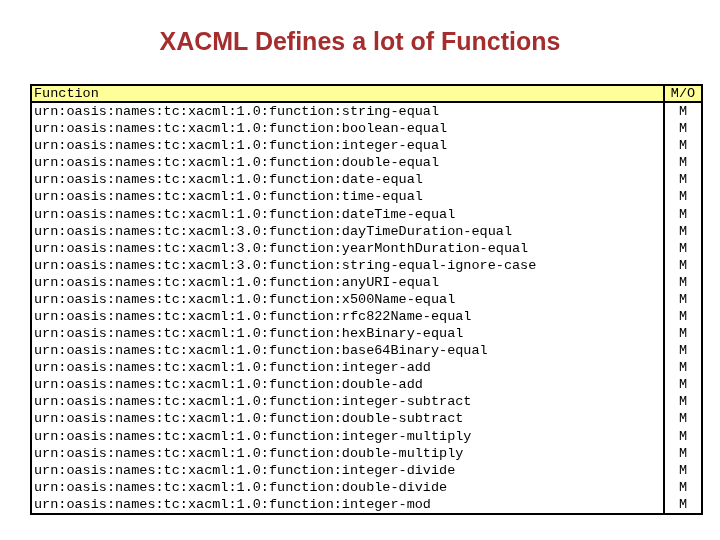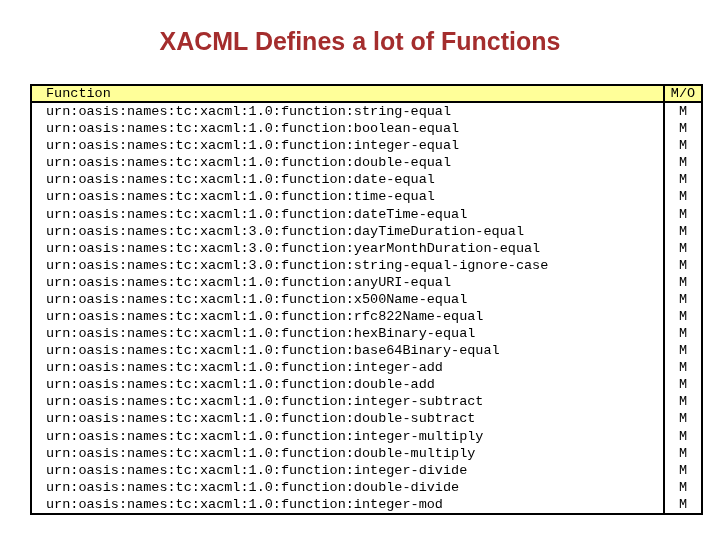--- a/index.html
+++ b/index.html
@@ -45,21 +45,21 @@
     align-items: stretch;
   }
   .trow.header {
     flex: 0 0 17px;
     background: var(--header-bg);
     border-bottom: 2px solid var(--border-color);
   }
   .cell { display: flex; align-items: center; }
   .cell.fn {
     flex: 1 1 auto;
-    padding-left: 14px;
+    padding-left: 2px;
     white-space: nowrap;
     overflow: hidden;
   }
   .cell.mo {
     flex: 0 0 38px;
     border-left: 2px solid var(--border-color);
     justify-content: center;
     font-family: Liberation Mono, monospace;
   }
 </style>

